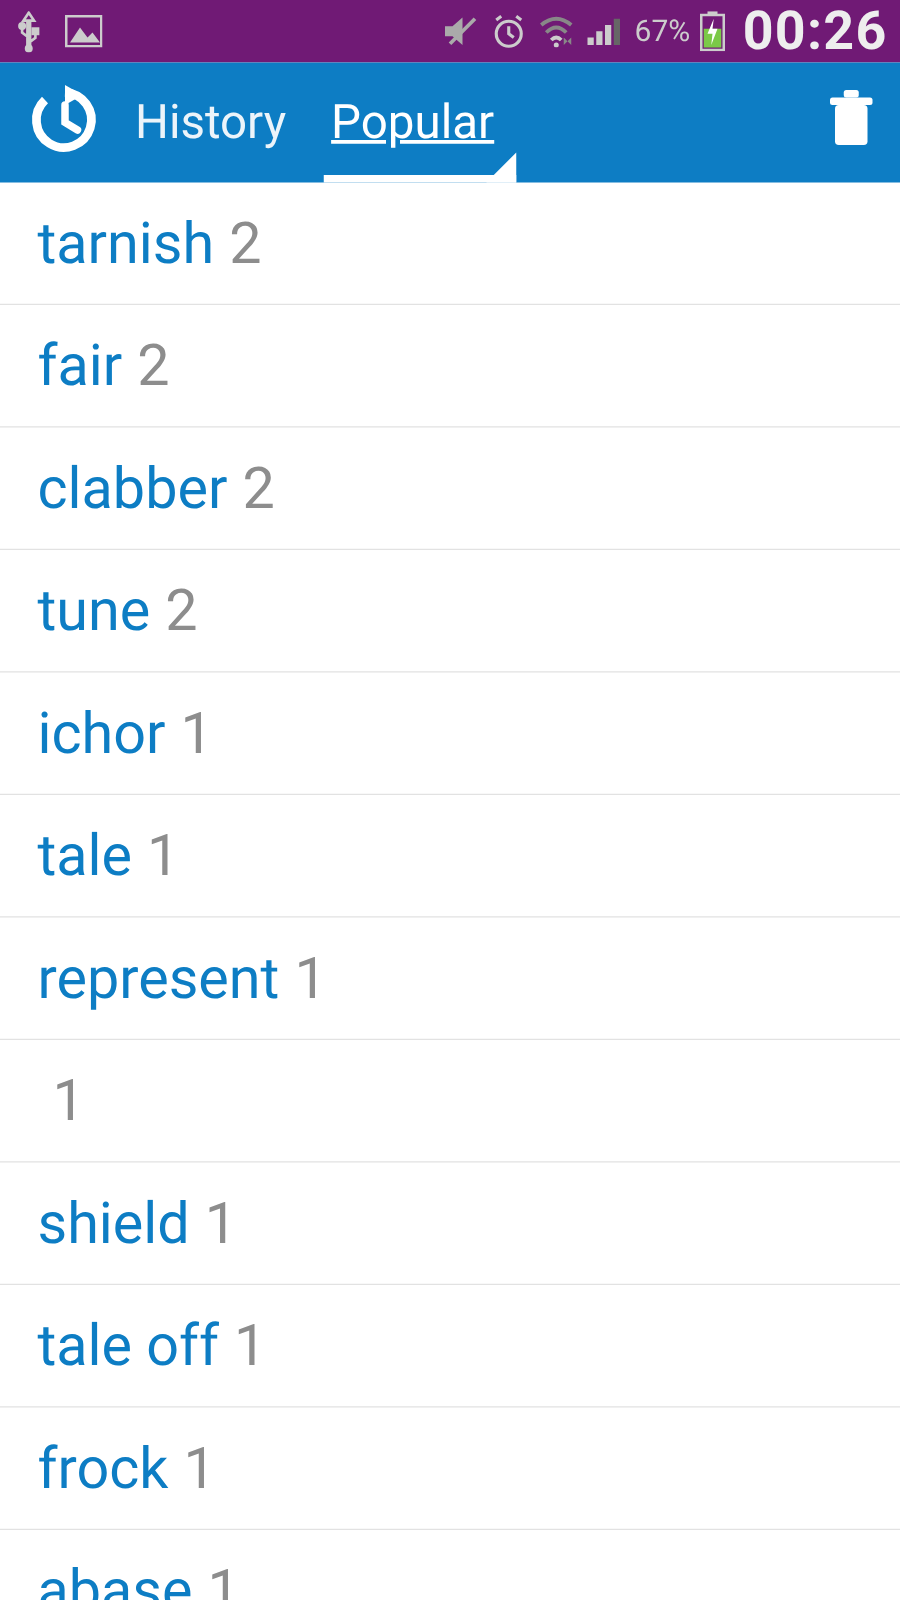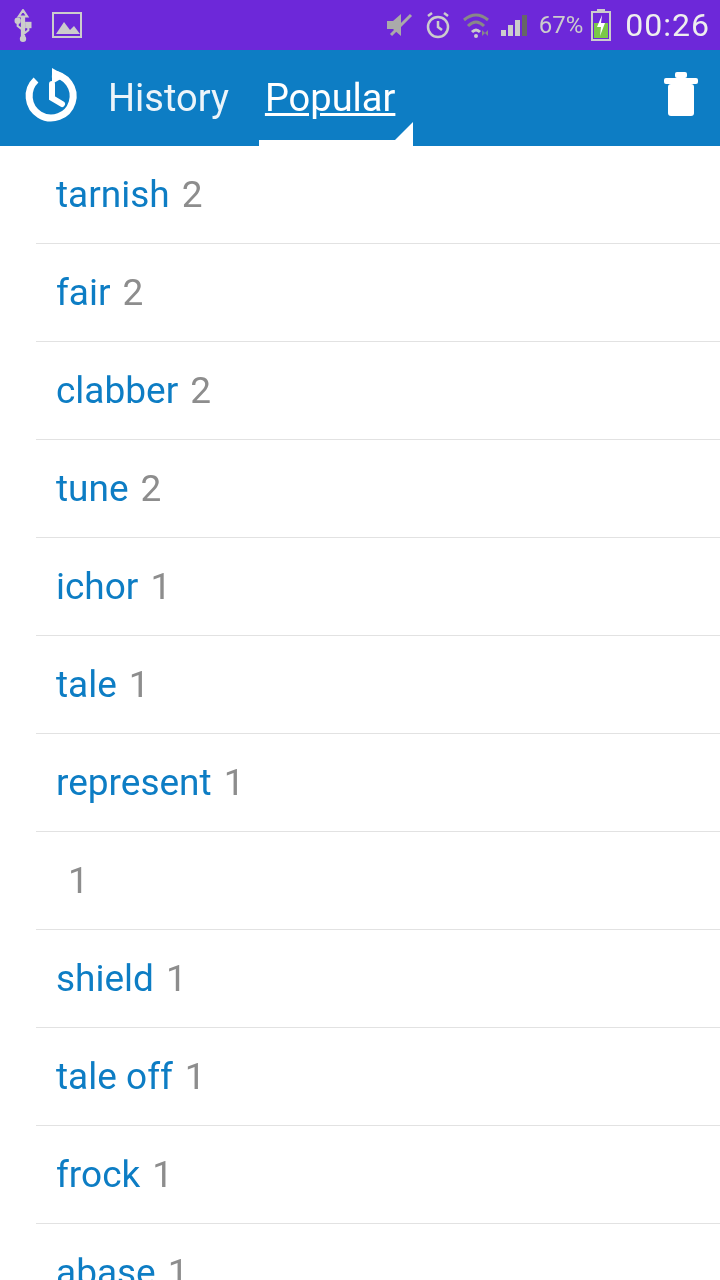--- a/index.html
+++ b/index.html
@@ -5,33 +5,33 @@
   * { margin: 0; padding: 0; box-sizing: border-box; }
   body {
     width: 720px;
     height: 1280px;
     font-family: -apple-system, Roboto, "Helvetica Neue", Arial, sans-serif;
     background: #fff;
     overflow: hidden;
   }
   .status-bar {
     height: 50px;
-    background: #6d28d9;
+    background: #701a75;
     display: flex;
     align-items: center;
     color: #ccc;
     padding: 0 10px;
     font-size: 28px;
     gap: 12px;
   }
   .status-left { display: flex; gap: 16px; align-items:center; }
   .status-right { margin-left: auto; display: flex; align-items: center; gap: 8px; }
   .status-icon svg { display:block; }
   .batt-text { font-size: 24px; color:#ccc; margin-left:2px; }
-  .clock { font-size: 32px; color:#eee; margin-left:6px; letter-spacing:1px; }
+  .clock { font-size: 43px; color:#eee; margin-left:6px; letter-spacing:1px;font-weight:bold; }
   .app-bar {
     height: 96px;
     background: #0d7dc4;
     display: flex;
     align-items: center;
     padding: 0 18px 0 22px;
   }
   .app-icon { margin-right: 8px; }
   .tabs { display: flex; align-items: flex-start; height:100%; }
   .tab {
@@ -62,23 +62,22 @@
     border-top:24px solid transparent;
   }
   .spacer { flex:1; }
   .trash { color:#fff; }
   .list { }
   .row {
     height: 98px;
     border-bottom: 1px solid #e2e2e2;
     display:flex;
     align-items:center;
-    padding-left: 20px;
-    font-size: 37px;
-    margin-left: 36px;
+    padding-left: 30px;
+    font-size: 46px;
   }
   .word { color:#0d7dc4; }
   .count { color:#8d8d8d; margin-left: 12px; }
 </style>
 </head>
 <body>
 
 <div class="status-bar">
   <div class="status-left">
     <span class="status-icon">

